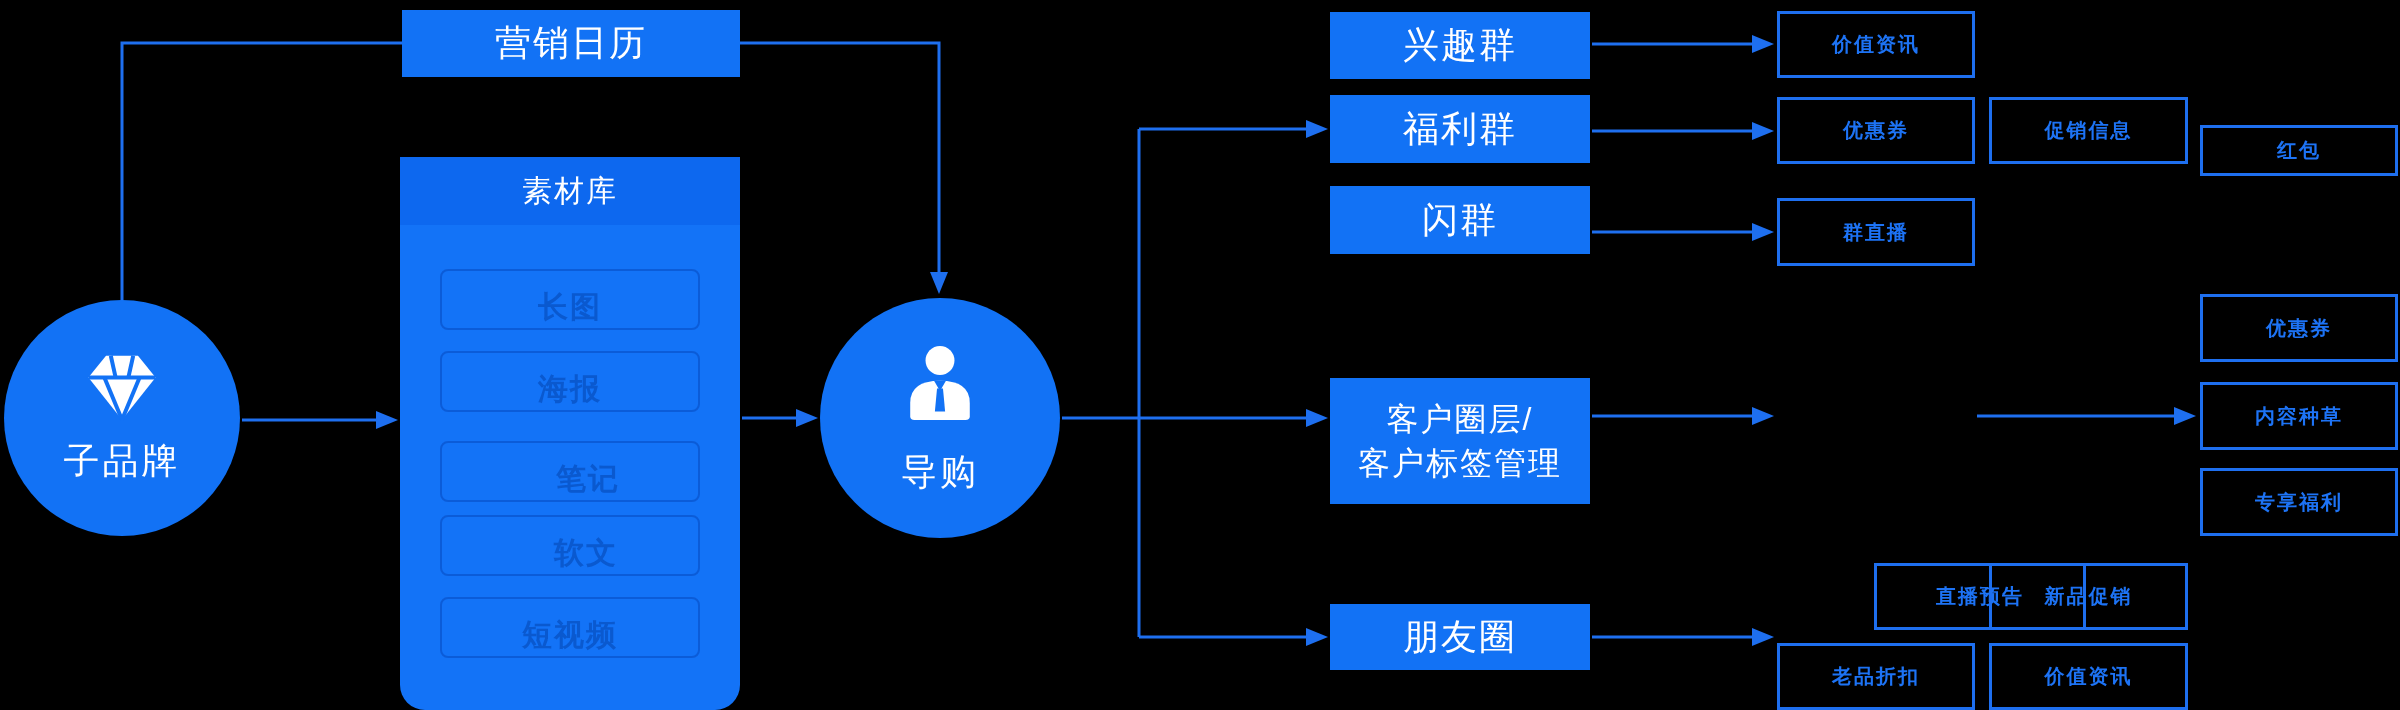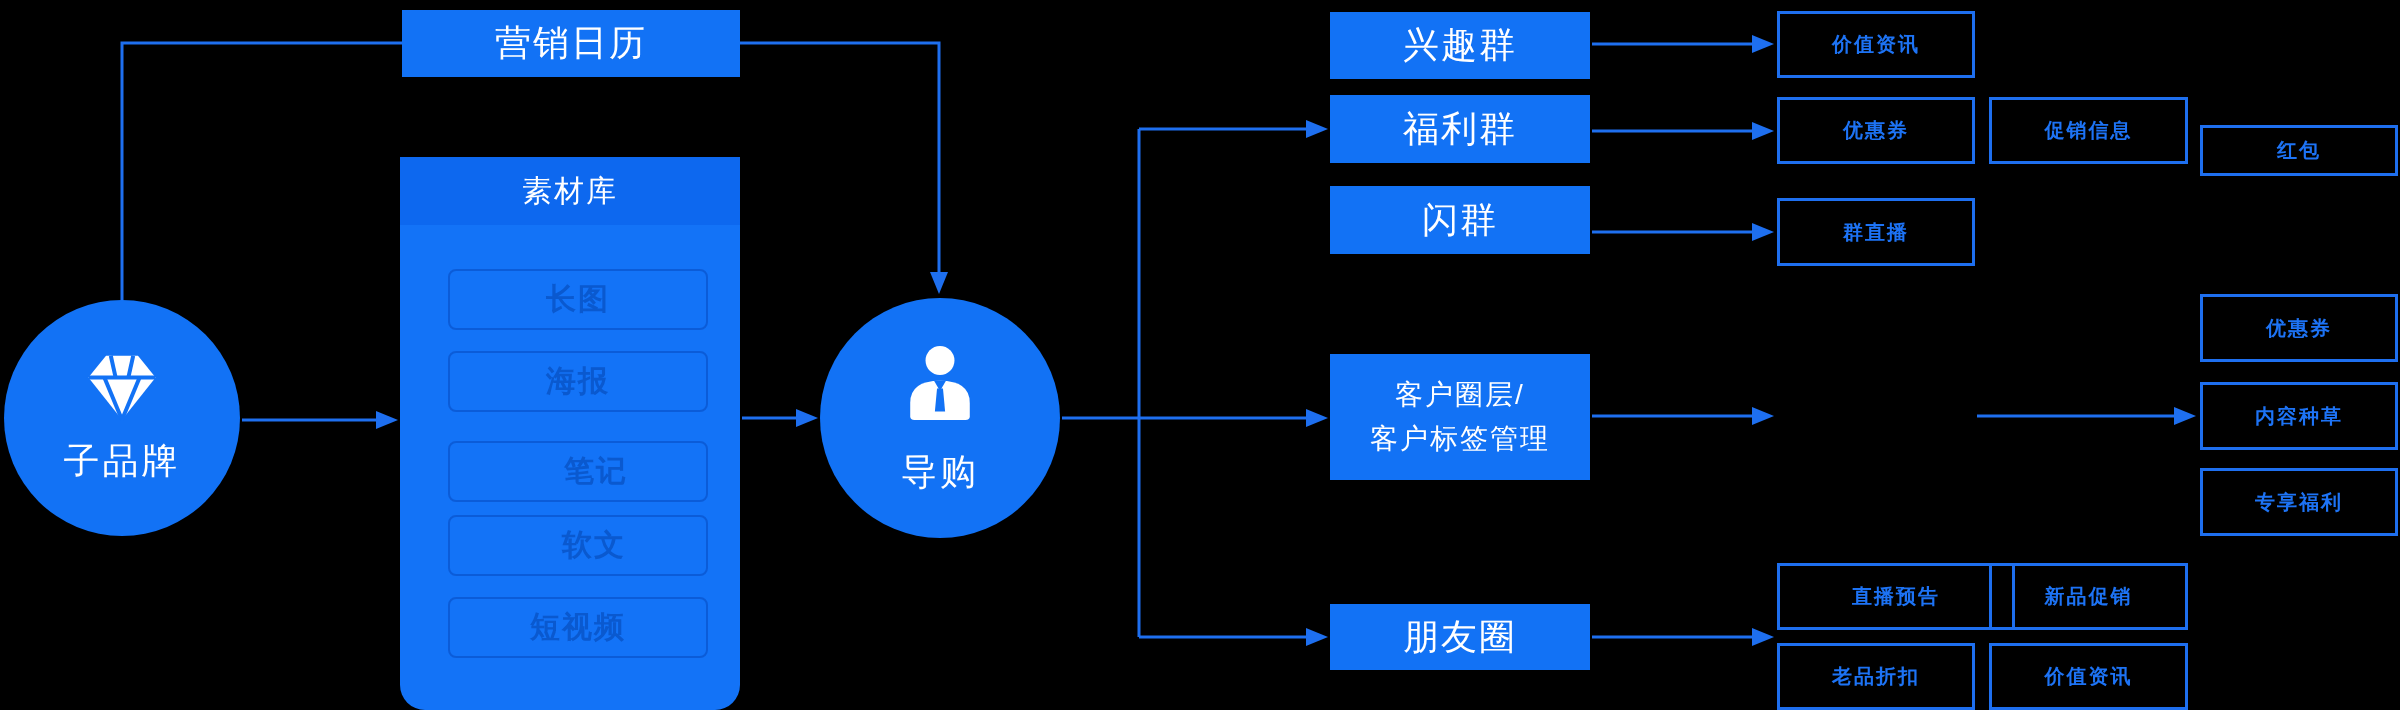--- a/index.html
+++ b/index.html
@@ -25,33 +25,33 @@
   }
   .outline{
     border:3px solid var(--line);color:#1D73F5;background:transparent;
     font-size:20px;font-weight:700;letter-spacing:2px;text-align:center;justify-content:center;
   }
   .circle{
     background:var(--blue);border-radius:50%;color:var(--white);
     flex-direction:column;gap:14px;
   }
   .circle .clabel{font-size:36px;font-weight:500;letter-spacing:3px;}
-  .two-line{flex-direction:column;line-height:44px;font-size:28px;}
+  .two-line{flex-direction:column;line-height:44px;font-size:32px;margin-top:24px;}
   
   #material-panel{position:absolute;left:400px;top:157px;width:340px;height:553px;background:var(--blue-panel);border-radius:25px;}
   #material-header{
     position:absolute;left:0;top:0;width:100%;height:68px;background:var(--blue-header);
     display:flex;align-items:center;justify-content:center;
     color:var(--white);font-size:30px;font-weight:500;letter-spacing:2px;
   }
   .mat-item{
     position:absolute;left:40px;width:260px;height:61px;box-sizing:border-box;
     border:2px solid rgba(10,88,210,0.85);border-radius:8px;
-    display:flex;align-items:center;justify-content:center;
-    color:var(--muted);font-size:30px;font-weight:700;letter-spacing:2px;margin-left:8px;
+    display:flex;align-items:flex-end;justify-content:center;
+    color:var(--muted);font-size:30px;font-weight:700;letter-spacing:2px;
   }
   .icon{display:block;}
 </style>
 </head>
 <body>
 
 <div id="stage">
 
   <svg id="wires" viewBox="0 0 2400 710" xmlns="http://www.w3.org/2000/svg">
     <defs>
@@ -160,21 +160,21 @@
   </div>
   <div class="node outline" style="left:2200px;top:294px;width:198px;height:68px;">
     <span>优惠券</span>
   </div>
   <div class="node outline" style="left:2200px;top:382px;width:198px;height:68px;">
     <span>内容种草</span>
   </div>
   <div class="node outline" style="left:2200px;top:468px;width:198px;height:68px;">
     <span>专享福利</span>
   </div>
-  <div class="node outline" style="left:1777px;top:563px;width:238px;height:67px;">
+  <div class="node outline" style="left:1874px;top:563px;width:212px;height:67px;">
     <span>直播预告</span>
   </div>
   <div class="node outline" style="left:1989px;top:563px;width:199px;height:67px;">
     <span>新品促销</span>
   </div>
   <div class="node outline" style="left:1777px;top:643px;width:198px;height:67px;">
     <span>老品折扣</span>
   </div>
   <div class="node outline" style="left:1989px;top:643px;width:199px;height:67px;">
     <span>价值资讯</span>

